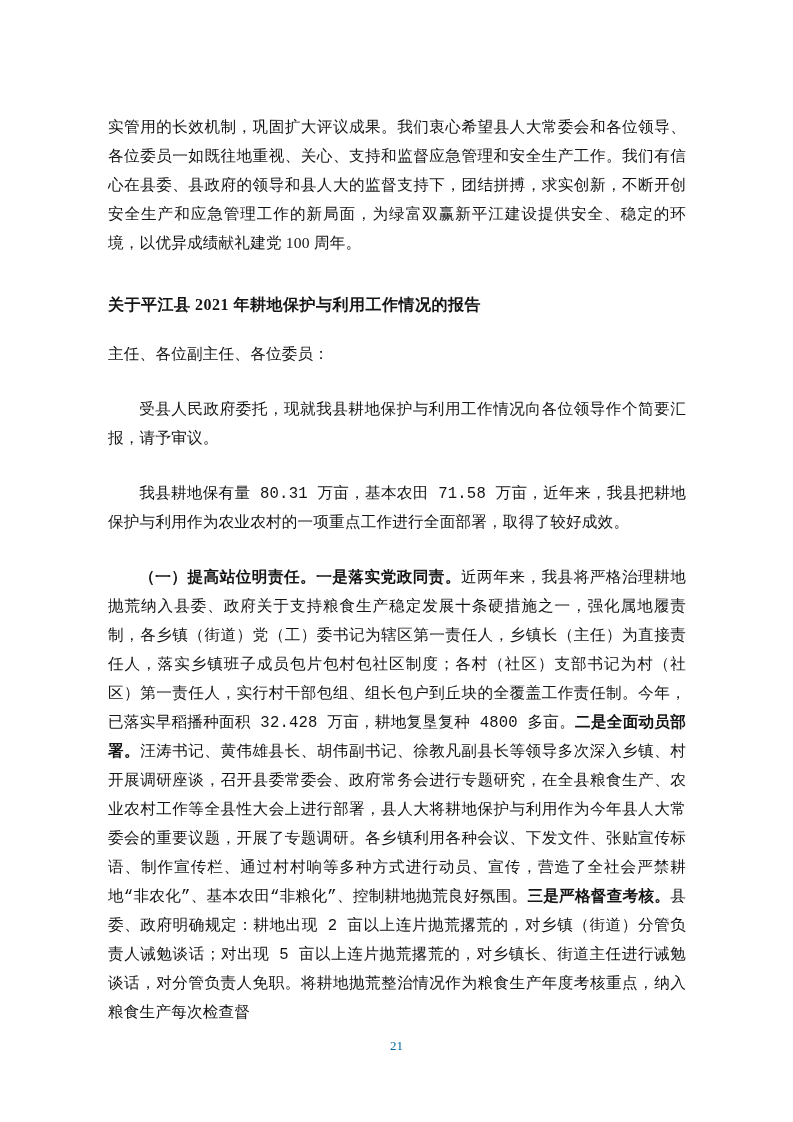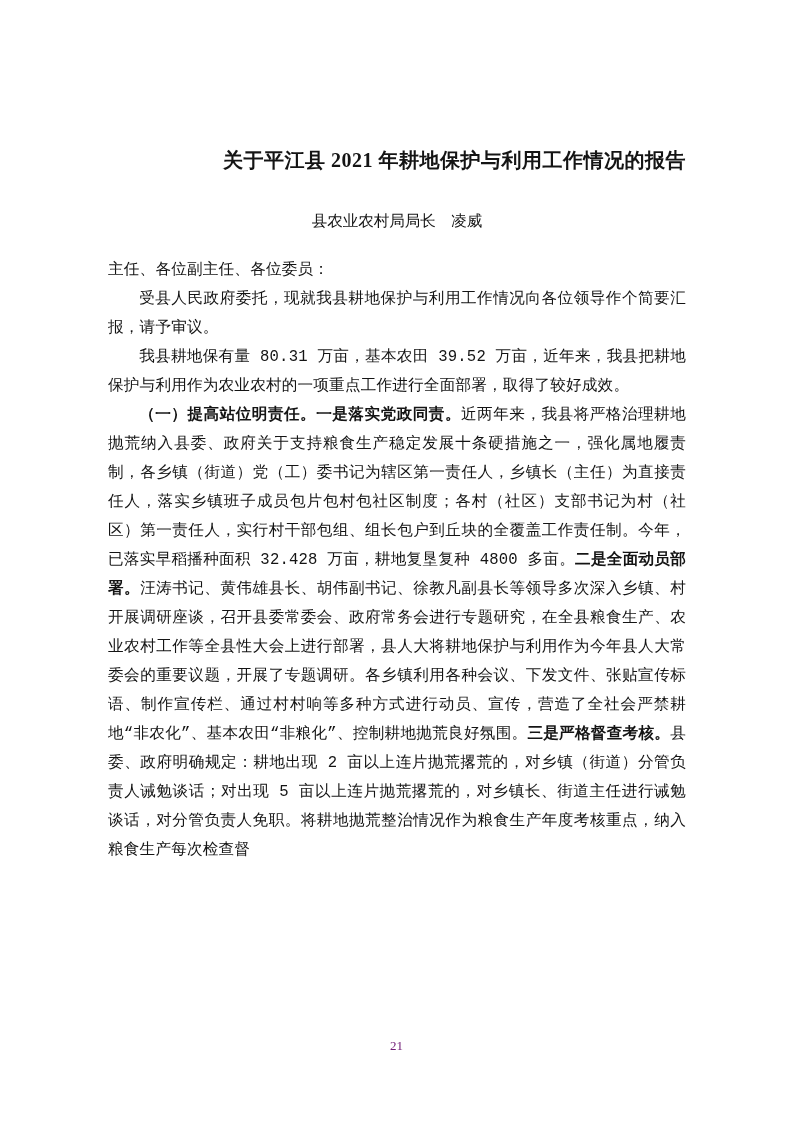--- a/index.html
+++ b/index.html
@@ -19,59 +19,59 @@
     left: 108px;
     width: 578px;
   }
   .para {
     margin: 0;
     font-size: 15.6px;
     line-height: 29px;
     text-align: justify;
     letter-spacing: 0.2px;
   }
-  .indent { text-indent: 2em; }
+  .indent { text-indent: 2em; margin-top: 26px; }
   .doc-title {
     margin: 33px 0 0 0;
-    font-size: 20px;
+    font-size: 16px;
     font-weight: bold;
-    text-align: right;
+    text-align: left;
     line-height: 30px;
     letter-spacing: 0.5px;
   }
   .author-line {
     margin-top: 31px;
     font-size: 15.5px;
     text-align: center;
     line-height: 29px;
   }
   .body-block { margin-top: 21px; font-family: Liberation Mono, monospace; }
   .bold-run { font-weight: bold; }
   .page-number {
     position: absolute;
     top: 1038px;
     left: 0;
     width: 100%;
     text-align: center;
     font-size: 13px;
-    color: #701a75;
+    color: #0369a1;
   }
 </style>
 </head>
 <body>
 
 <div class="page">
   <div class="content">
+    <p class="para indent-none">实管用的长效机制，巩固扩大评议成果。我们衷心希望县人大常委会和各位领导、各位委员一如既往地重视、关心、支持和监督应急管理和安全生产工作。我们有信心在县委、县政府的领导和县人大的监督支持下，团结拼搏，求实创新，不断开创安全生产和应急管理工作的新局面，为绿富双赢新平江建设提供安全、稳定的环境，以优异成绩献礼建党 100 周年。</p>
 
     <h1 class="doc-title">关于平江县 2021 年耕地保护与利用工作情况的报告</h1>
 
-    <div class="author-line">县农业农村局局长　凌威</div>
 
     <div class="body-block" id="body-paragraphs">
         <p class="para"><span class="text-run">主任、各位副主任、各位委员：</span></p>
         <p class="para indent"><span class="text-run">受县人民政府委托，现就我县耕地保护与利用工作情况向各位领导作个简要汇报，请予审议。</span></p>
-        <p class="para indent"><span class="text-run">我县耕地保有量 80.31 万亩，基本农田 39.52 万亩，近年来，我县把耕地保护与利用作为农业农村的一项重点工作进行全面部署，取得了较好成效。</span></p>
+        <p class="para indent"><span class="text-run">我县耕地保有量 80.31 万亩，基本农田 71.58 万亩，近年来，我县把耕地保护与利用作为农业农村的一项重点工作进行全面部署，取得了较好成效。</span></p>
         <p class="para indent"><span class="bold-run">（一）提高站位明责任。一是落实党政同责。</span><span class="text-run">近两年来，我县将严格治理耕地抛荒纳入县委、政府关于支持粮食生产稳定发展十条硬措施之一，强化属地履责制，各乡镇（街道）党（工）委书记为辖区第一责任人，乡镇长（主任）为直接责任人，落实乡镇班子成员包片包村包社区制度；各村（社区）支部书记为村（社区）第一责任人，实行村干部包组、组长包户到丘块的全覆盖工作责任制。今年，已落实早稻播种面积 32.428 万亩，耕地复垦复种 4800 多亩。</span><span class="bold-run">二是全面动员部署。</span><span class="text-run">汪涛书记、黄伟雄县长、胡伟副书记、徐教凡副县长等领导多次深入乡镇、村开展调研座谈，召开县委常委会、政府常务会进行专题研究，在全县粮食生产、农业农村工作等全县性大会上进行部署，县人大将耕地保护与利用作为今年县人大常委会的重要议题，开展了专题调研。各乡镇利用各种会议、下发文件、张贴宣传标语、制作宣传栏、通过村村响等多种方式进行动员、宣传，营造了全社会严禁耕地“非农化”、基本农田“非粮化”、控制耕地抛荒良好氛围。</span><span class="bold-run">三是严格督查考核。</span><span class="text-run">县委、政府明确规定：耕地出现 2 亩以上连片抛荒撂荒的，对乡镇（街道）分管负责人诫勉谈话；对出现 5 亩以上连片抛荒撂荒的，对乡镇长、街道主任进行诫勉谈话，对分管负责人免职。将耕地抛荒整治情况作为粮食生产年度考核重点，纳入粮食生产每次检查督</span></p>
       </div>
   </div>
 
   <div class="page-number">21</div>
 </div>
 
 </body></html>

